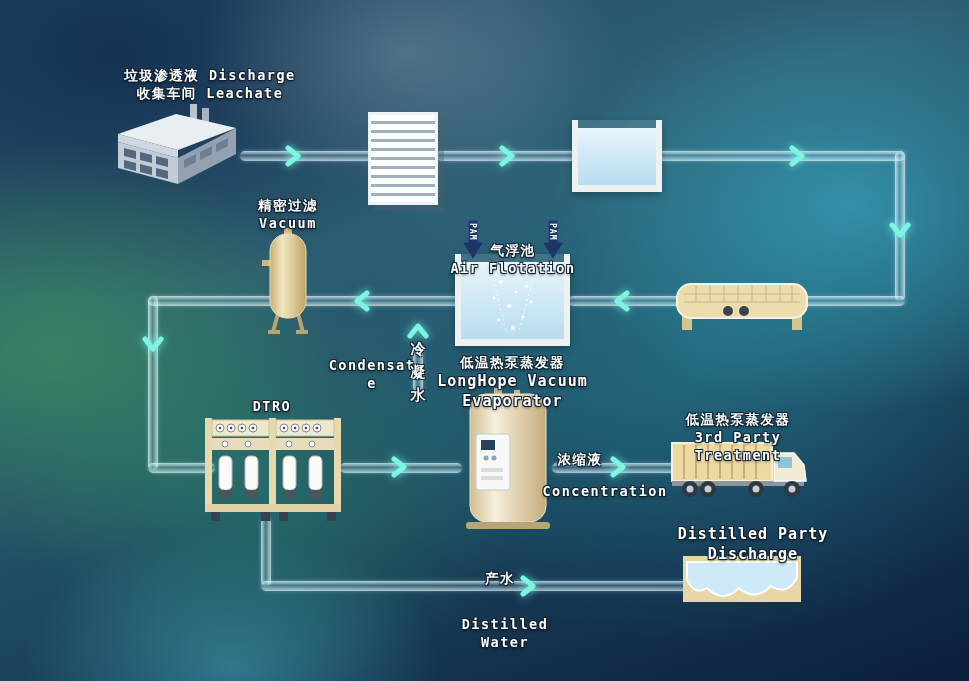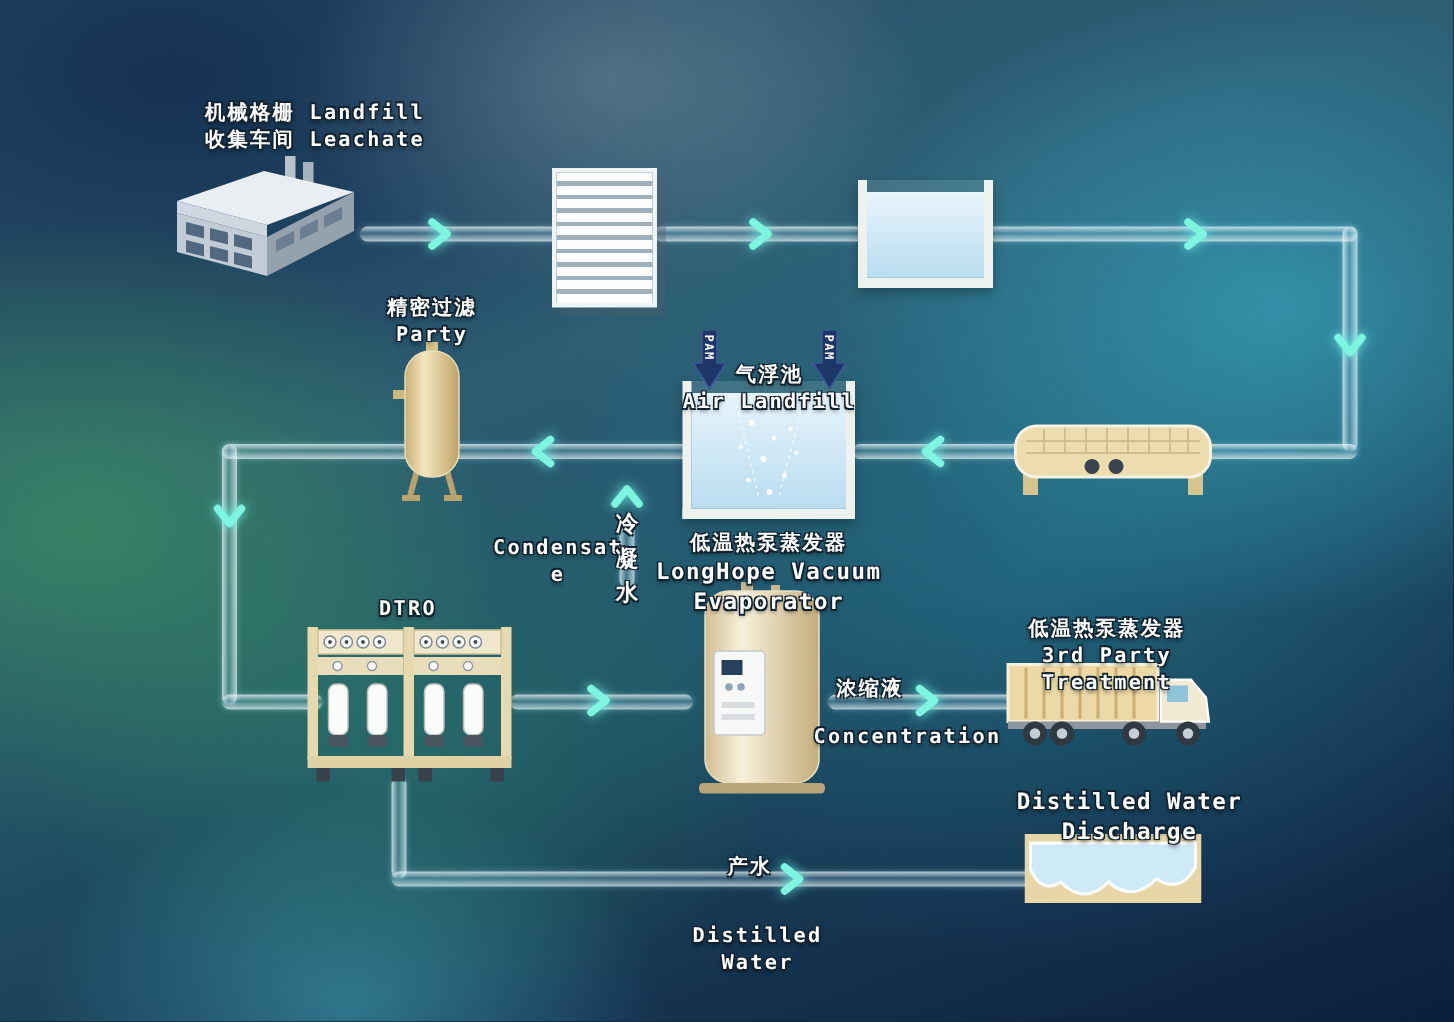--- a/index.html
+++ b/index.html
@@ -318,35 +318,35 @@
   </div>
 
   <div class="icon" style="left:683px;top:556px">
     <svg width="118" height="50" viewBox="0 0 118 50">
       <rect x="0" y="0" width="118" height="46" fill="#e7d7a8"></rect>
       <path d="M4,6 L114,6 L114,22 Q104,40 88,30 Q72,46 56,32 Q40,48 24,32 Q12,40 4,24 Z" fill="#cfeaf7" stroke="#ffffff" stroke-width="2"></path>
     </svg>
   </div>
 
   <div class="label" style="left:110px;top:66px;width:200px">
-    <div class="ln">机械格栅 Landfill</div>
+    <div class="ln">垃圾渗透液 Discharge</div>
     <div class="ln">收集车间 Leachate</div>
   </div>
 
 
 
 
   <div class="label" style="left:438px;top:241px;width:150px">
     <div class="ln">气浮池</div>
-    <div class="ln">Air Landfill</div>
+    <div class="ln">Air Flotation</div>
   </div>
 
   <div class="label" style="left:238px;top:196px;width:100px">
     <div class="ln">精密过滤</div>
-    <div class="ln">Party</div>
+    <div class="ln">Vacuum</div>
   </div>
 
   <div class="label" style="left:322px;top:356px;width:100px">
     <div class="ln">Condensat</div>
     <div class="ln">e</div>
   </div>
   <div class="vtext" style="left:408px;top:338px">冷凝水</div>
 
   <div class="label" style="left:227px;top:397px;width:90px">
     <div class="ln">DTRO</div>
@@ -363,21 +363,21 @@
   <div class="label" style="left:540px;top:482px;width:130px">
     <div class="ln">Concentration</div>
   </div>
 
   <div class="label" style="left:648px;top:410px;width:180px">
     <div class="ln">低温热泵蒸发器</div>
     <div class="ln">3rd Party Treatment</div>
   </div>
 
   <div class="label" style="left:658px;top:524px;width:190px">
-    <div class="ln small">Distilled Water Discharge</div>
+    <div class="ln small">Distilled Party Discharge</div>
   </div>
 
   <div class="label" style="left:455px;top:569px;width:90px">
     <div class="ln">产水</div>
   </div>
   <div class="label" style="left:435px;top:615px;width:140px">
     <div class="ln">Distilled Water</div>
   </div>
 
 </div>

